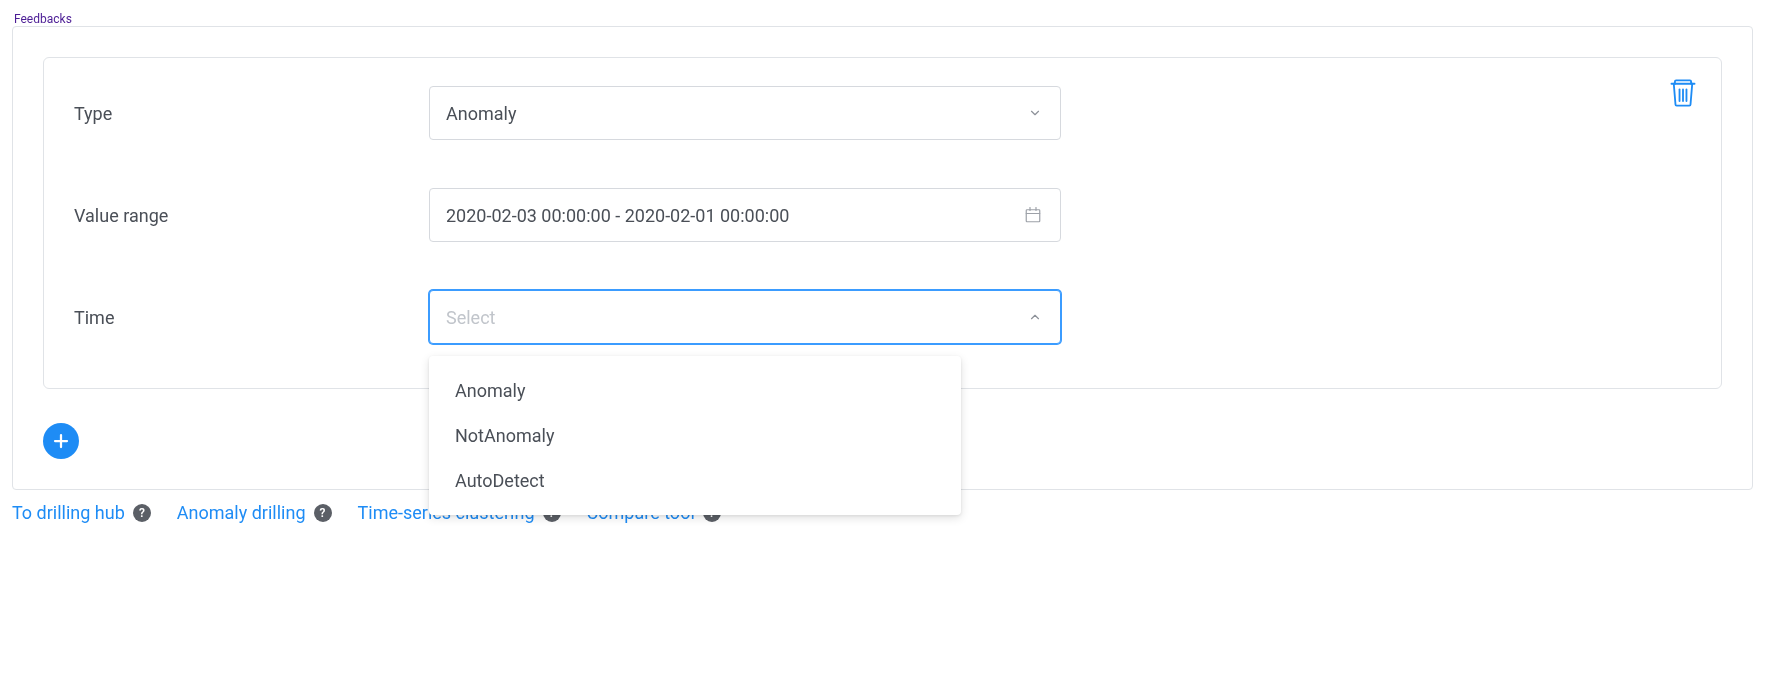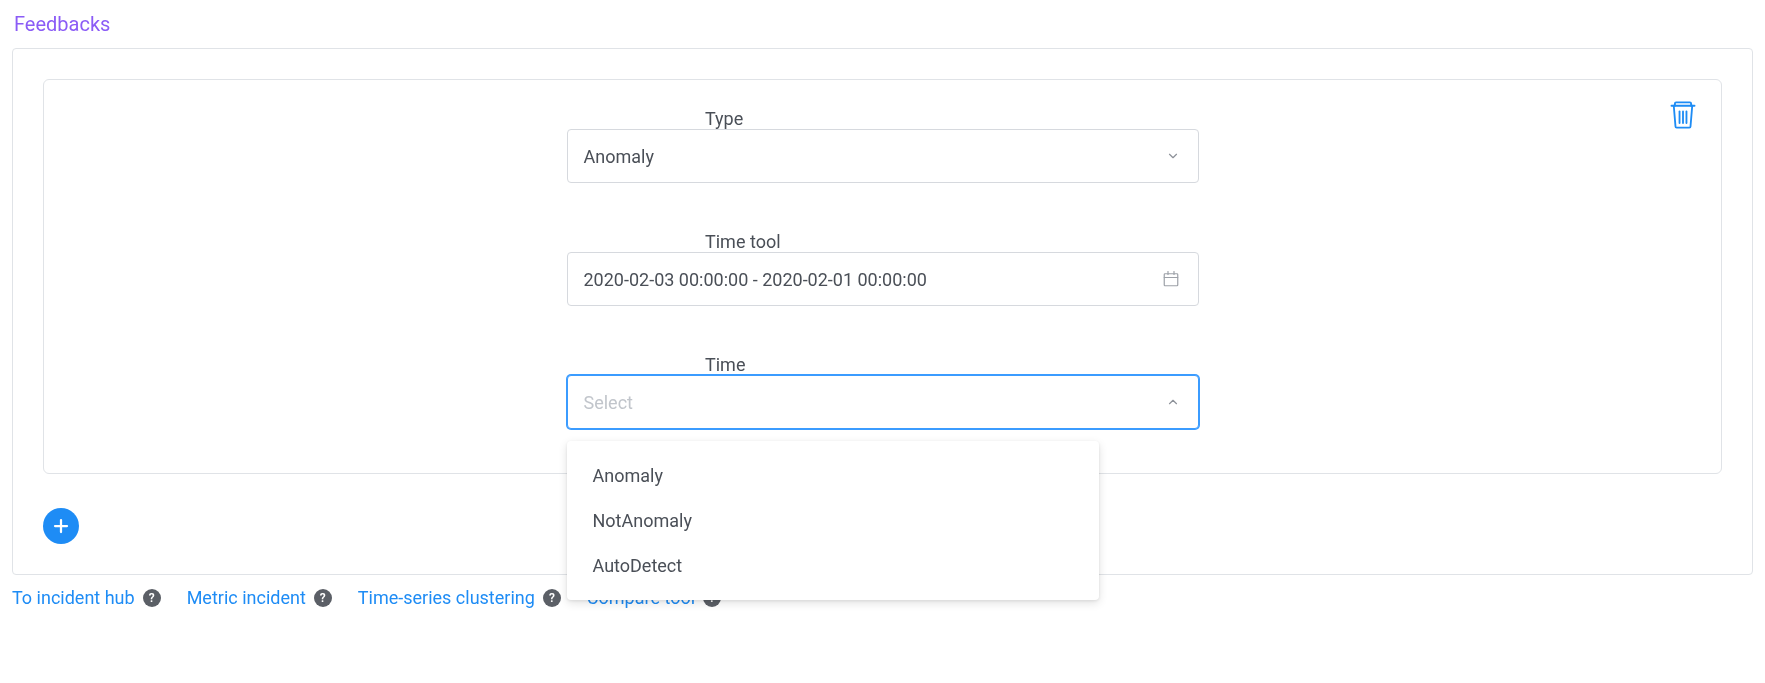--- a/index.html
+++ b/index.html
@@ -8,42 +8,40 @@
       padding: 0;
     }
     body {
       font-family: -apple-system, BlinkMacSystemFont, "Segoe UI", Roboto, "Helvetica Neue", Arial, sans-serif;
       font-size: 16px;
       color: #41464d;
       background: #fff;
       padding: 12px;
     }
     .section-title {
-      font-size: 20px;
-      color: #8b5cf6;
-      margin-bottom: 12px;
+      font-size: 12px;
+      color: #4c1d95;
       padding-left: 2px;
     }
     .outer-card {
       border: 1px solid #e0e3e7;
       border-radius: 4px;
       padding: 30px;
       position: relative;
     }
     .inner-card {
       border: 1px solid #e0e3e7;
       border-radius: 6px;
       padding: 28px 30px 44px 30px;
       position: relative;
     }
     .form-row {
       display: flex;
       align-items: center;
       margin-bottom: 48px;
-      flex-direction: column;
     }
     .form-row:last-child {
       margin-bottom: 0;
     }
     .form-label {
       width: 355px;
       font-size: 18px;
       color: #4a4f57;
       flex-shrink: 0;
     }
@@ -205,21 +203,21 @@
           <span class="chevron">
             <svg viewBox="0 0 24 24" fill="none" stroke="#8d9199" stroke-width="2" stroke-linecap="round" stroke-linejoin="round">
               <polyline points="6 9 12 15 18 9"></polyline>
             </svg>
           </span>
         </div>
       </div>
     </div>
 
     <div class="form-row">
-      <div class="form-label">Time tool</div>
+      <div class="form-label">Value range</div>
       <div class="control-wrap">
         <div class="date-control">
           <span>2020-02-03 00:00:00 - 2020-02-01 00:00:00</span>
           <span class="calendar-icon">
             <svg viewBox="0 0 24 24" fill="none" stroke="#9da1a8" stroke-width="1.6" stroke-linecap="round" stroke-linejoin="round">
               <rect x="3" y="5" width="18" height="16" rx="1"></rect>
               <line x1="3" y1="10" x2="21" y2="10"></line>
               <line x1="8" y1="2" x2="8" y2="6"></line>
               <line x1="16" y1="2" x2="16" y2="6"></line>
             </svg>
@@ -253,21 +251,21 @@
     <span>
       <svg viewBox="0 0 24 24" fill="none" stroke="#fff" stroke-width="3" stroke-linecap="round">
         <line x1="12" y1="4" x2="12" y2="20"></line>
         <line x1="4" y1="12" x2="20" y2="12"></line>
       </svg>
     </span>
   </button>
 </div>
 
 <div class="footer-links">
-  <a class="footer-link">To incident hub</a>
-  <span class="help-circle">?</span>
-  <a class="footer-link">Metric incident</a>
+  <a class="footer-link">To drilling hub</a>
+  <span class="help-circle">?</span>
+  <a class="footer-link">Anomaly drilling</a>
   <span class="help-circle">?</span>
   <a class="footer-link">Time-series clustering</a>
   <span class="help-circle">?</span>
   <a class="footer-link">Compare tool</a>
   <span class="help-circle">?</span>
 </div>
 
 </body></html>

